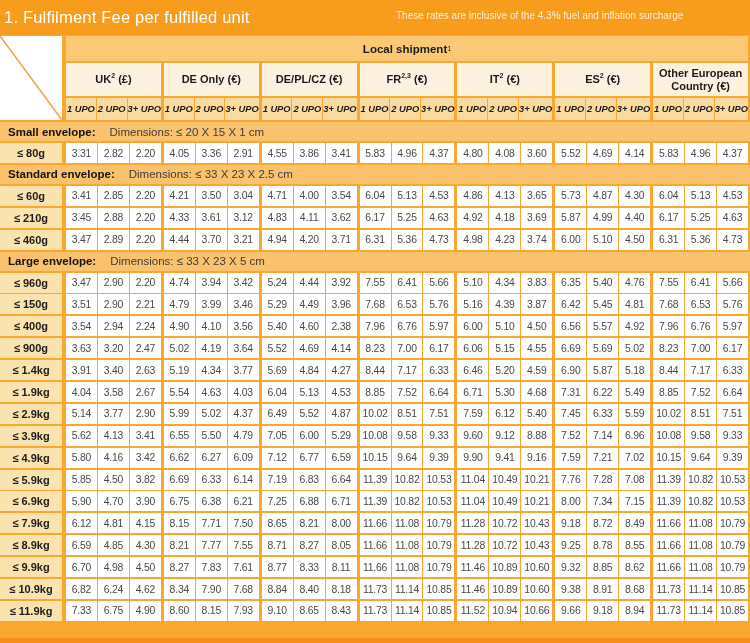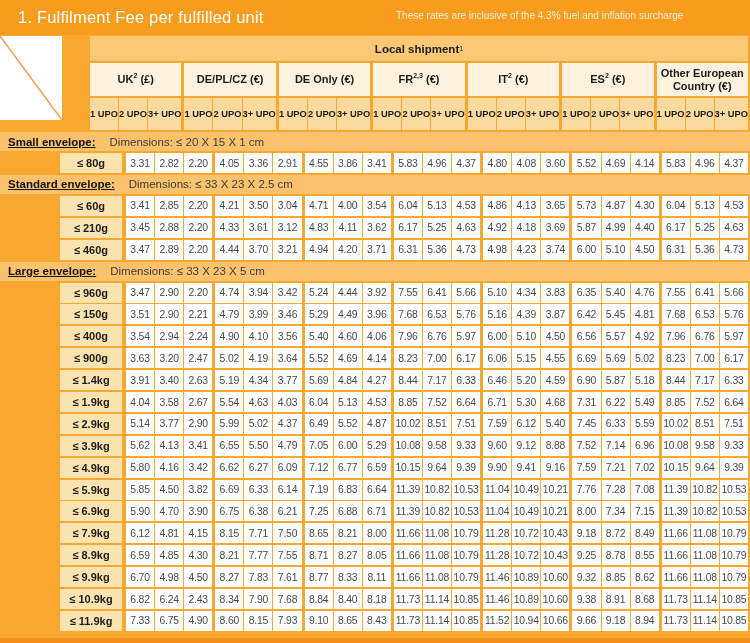--- a/index.html
+++ b/index.html
@@ -5,63 +5,63 @@
   * { margin:0; padding:0; box-sizing:border-box; }
   html,body { width:750px; }
   body { font-family:"Liberation Sans","DejaVu Sans",sans-serif; }
   #stage { position:relative; width:750px; height:643px; overflow:hidden;
            background:var(--c-table-bg,#F8A72F); }
 
   
   #titlebar { position:relative; height:35px; background:var(--c-title-bar,#F89C1E);
               display:flex; align-items:center; }
   #page-title { color:var(--c-title-text,#fff); font-size:16.5px; font-weight:500;
-                padding-left:18px; letter-spacing:.2px; }
+                padding-left:4px; letter-spacing:.2px; }
   #surcharge-note { position:absolute; left:396px; top:10px; font-size:10px;
                     color:rgba(255,255,255,.82); }
 
   
   #table-wrap { position:relative; padding-top:1px; }
 
-  .hrow, .drow, .sbar { display:flex; margin-bottom:2px; padding-right:2px;padding-left:24px; }
+  .hrow, .drow, .sbar { display:flex; margin-bottom:2px; padding-right:2px; }
   .spacer { flex:0 0 62px; margin-right:4px; }
   .grp { flex:1 1 0; display:flex; margin-right:3px; }
   .grp:last-child { margin-right:0;justify-content:flex-end; }
   .grp > div { flex:1 1 0; margin-right:1px; }
   .grp > div:last-child { margin-right:0; }
 
   
   #local-row { height:25px; }
   #local-bar { flex:1 1 0; background:var(--c-local-row,#FBC876); display:flex;
                align-items:center; justify-content:center; font-size:11.5px; color:#1c1c1c; }
   .ls-bold { font-weight:bold; }
   .ls-rest { margin-left:4px; }
   #group-row { height:33px; }
   .group-cell { background:var(--c-group-cell,#FDF2DE); display:flex; align-items:center;
                 justify-content:center; text-align:center; font-weight:bold; font-size:11px;
                 line-height:1.15; color:#1c1c1c; padding:0 3px; }
-  #upo-row { height:32px; }
+  #upo-row { height:22px;font-style:italic; }
   .upo-cell { background:var(--c-upo-cell,#FBDA9F); display:flex; align-items:center;
               justify-content:center; font-weight:bold; font-size:9.3px; color:#1c1c1c;
               white-space:nowrap; }
   sup { font-size:7px; line-height:0; }
 
   
   #corner { position:absolute; left:0; top:1px; width:62px; height:84px; background:#fff; }
   #corner svg { display:block; width:100%; height:100%; }
 
   
   .sbar { height:19px; background:var(--c-section-row,#FAC26C); align-items:center;
           padding-left:8px; font-size:11.5px; margin-right:0; }
   .sbar { display:flex; }
-  .section-label { font-weight:bold; color:#141414;text-decoration:underline; }
+  .section-label { font-weight:bold; color:#141414; }
   .section-dims  { margin-left:14px; color:#3d3d3d; }
 
   
-  .drow { height:20px; margin-bottom:1.9px;margin-left:36px; }
+  .drow { height:20px; margin-bottom:1.9px; }
   .weight-cell { flex:0 0 62px; margin-right:4px; background:var(--c-weight-cell,#FBE3B0);
                  display:flex; align-items:center; justify-content:center;
                  font-weight:bold; font-size:11px; color:#1c1c1c; }
   .fee-cell { background:var(--c-data-cell,#FFFFFF); display:flex; align-items:center;
               justify-content:center; font-size:10.4px; color:var(--c-data-text,#4a4a4a);
               letter-spacing:-.2px; }
 
   
   #bottom-bar { position:absolute; left:0; bottom:0; width:100%; height:5px;
                 background:var(--c-bottom-bar,#F68E1C); }
@@ -90,24 +90,24 @@
       </div>
     </div>
 
     <div class="hrow" id="group-row">
       <div class="spacer"></div>
 
     <div class="group-cell grp">
           <span><span>UK</span><sup>2</sup> <span>(£)</span></span>
         </div>
         <div class="group-cell grp">
+          <span><span>DE Only</span> <span>(€)</span></span>
+        </div>
+        <div class="group-cell grp">
           <span><span>DE/PL/CZ</span> <span>(€)</span></span>
-        </div>
-        <div class="group-cell grp">
-          <span><span>DE Only</span> <span>(€)</span></span>
         </div>
         <div class="group-cell grp">
           <span><span>FR</span><sup>2,3</sup> <span>(€)</span></span>
         </div>
         <div class="group-cell grp">
           <span><span>IT</span><sup>2</sup> <span>(€)</span></span>
         </div>
         <div class="group-cell grp">
           <span><span>ES</span><sup>2</sup> <span>(€)</span></span>
         </div>
@@ -406,21 +406,21 @@
             <div class="fee-cell">2.24</div>
           </div>
           <div class="grp">
             <div class="fee-cell">4.90</div>
             <div class="fee-cell">4.10</div>
             <div class="fee-cell">3.56</div>
           </div>
           <div class="grp">
             <div class="fee-cell">5.40</div>
             <div class="fee-cell">4.60</div>
-            <div class="fee-cell">4.06</div>
+            <div class="fee-cell">2.38</div>
           </div>
           <div class="grp">
             <div class="fee-cell">7.96</div>
             <div class="fee-cell">6.76</div>
             <div class="fee-cell">5.97</div>
           </div>
           <div class="grp">
             <div class="fee-cell">6.00</div>
             <div class="fee-cell">5.10</div>
             <div class="fee-cell">4.50</div>
@@ -852,21 +852,21 @@
             <div class="fee-cell">11.66</div>
             <div class="fee-cell">11.08</div>
             <div class="fee-cell">10.79</div>
           </div>
         </div>
         <div class="drow">
           <div class="weight-cell">≤ 10.9kg</div>
           <div class="grp">
             <div class="fee-cell">6.82</div>
             <div class="fee-cell">6.24</div>
-            <div class="fee-cell">2.43</div>
+            <div class="fee-cell">4.62</div>
           </div>
           <div class="grp">
             <div class="fee-cell">8.34</div>
             <div class="fee-cell">7.90</div>
             <div class="fee-cell">7.68</div>
           </div>
           <div class="grp">
             <div class="fee-cell">8.84</div>
             <div class="fee-cell">8.40</div>
             <div class="fee-cell">8.18</div>

